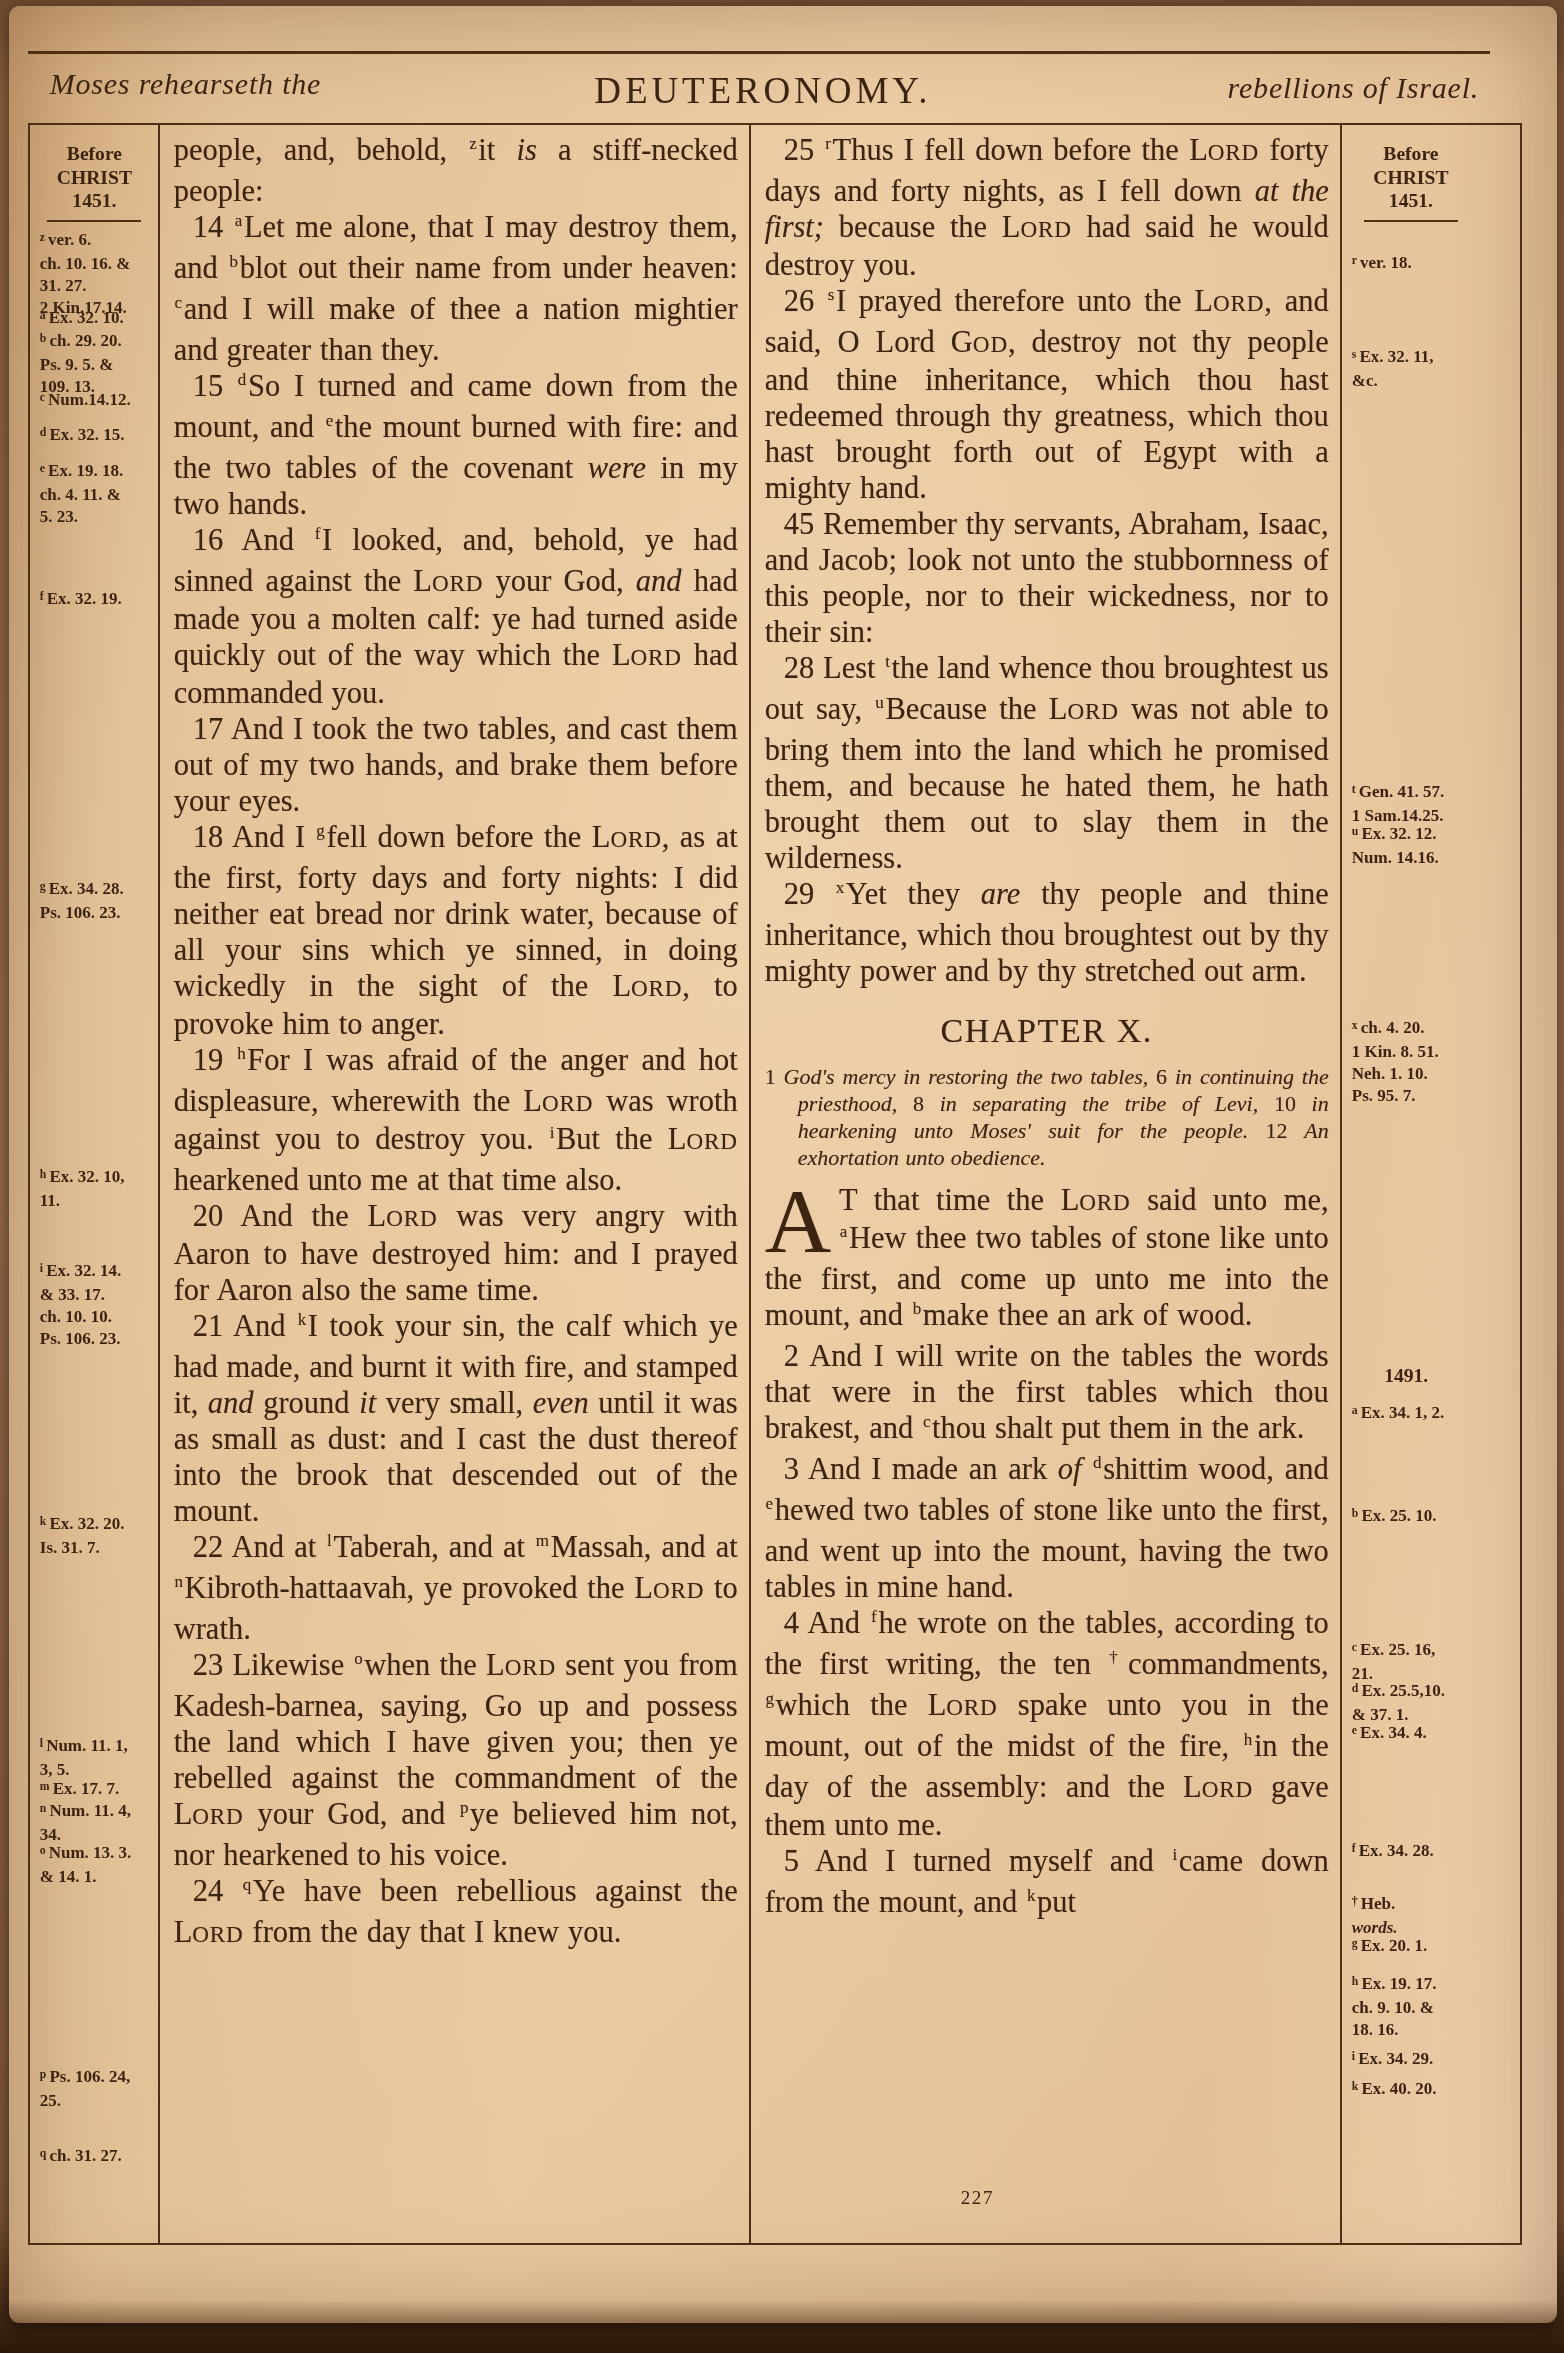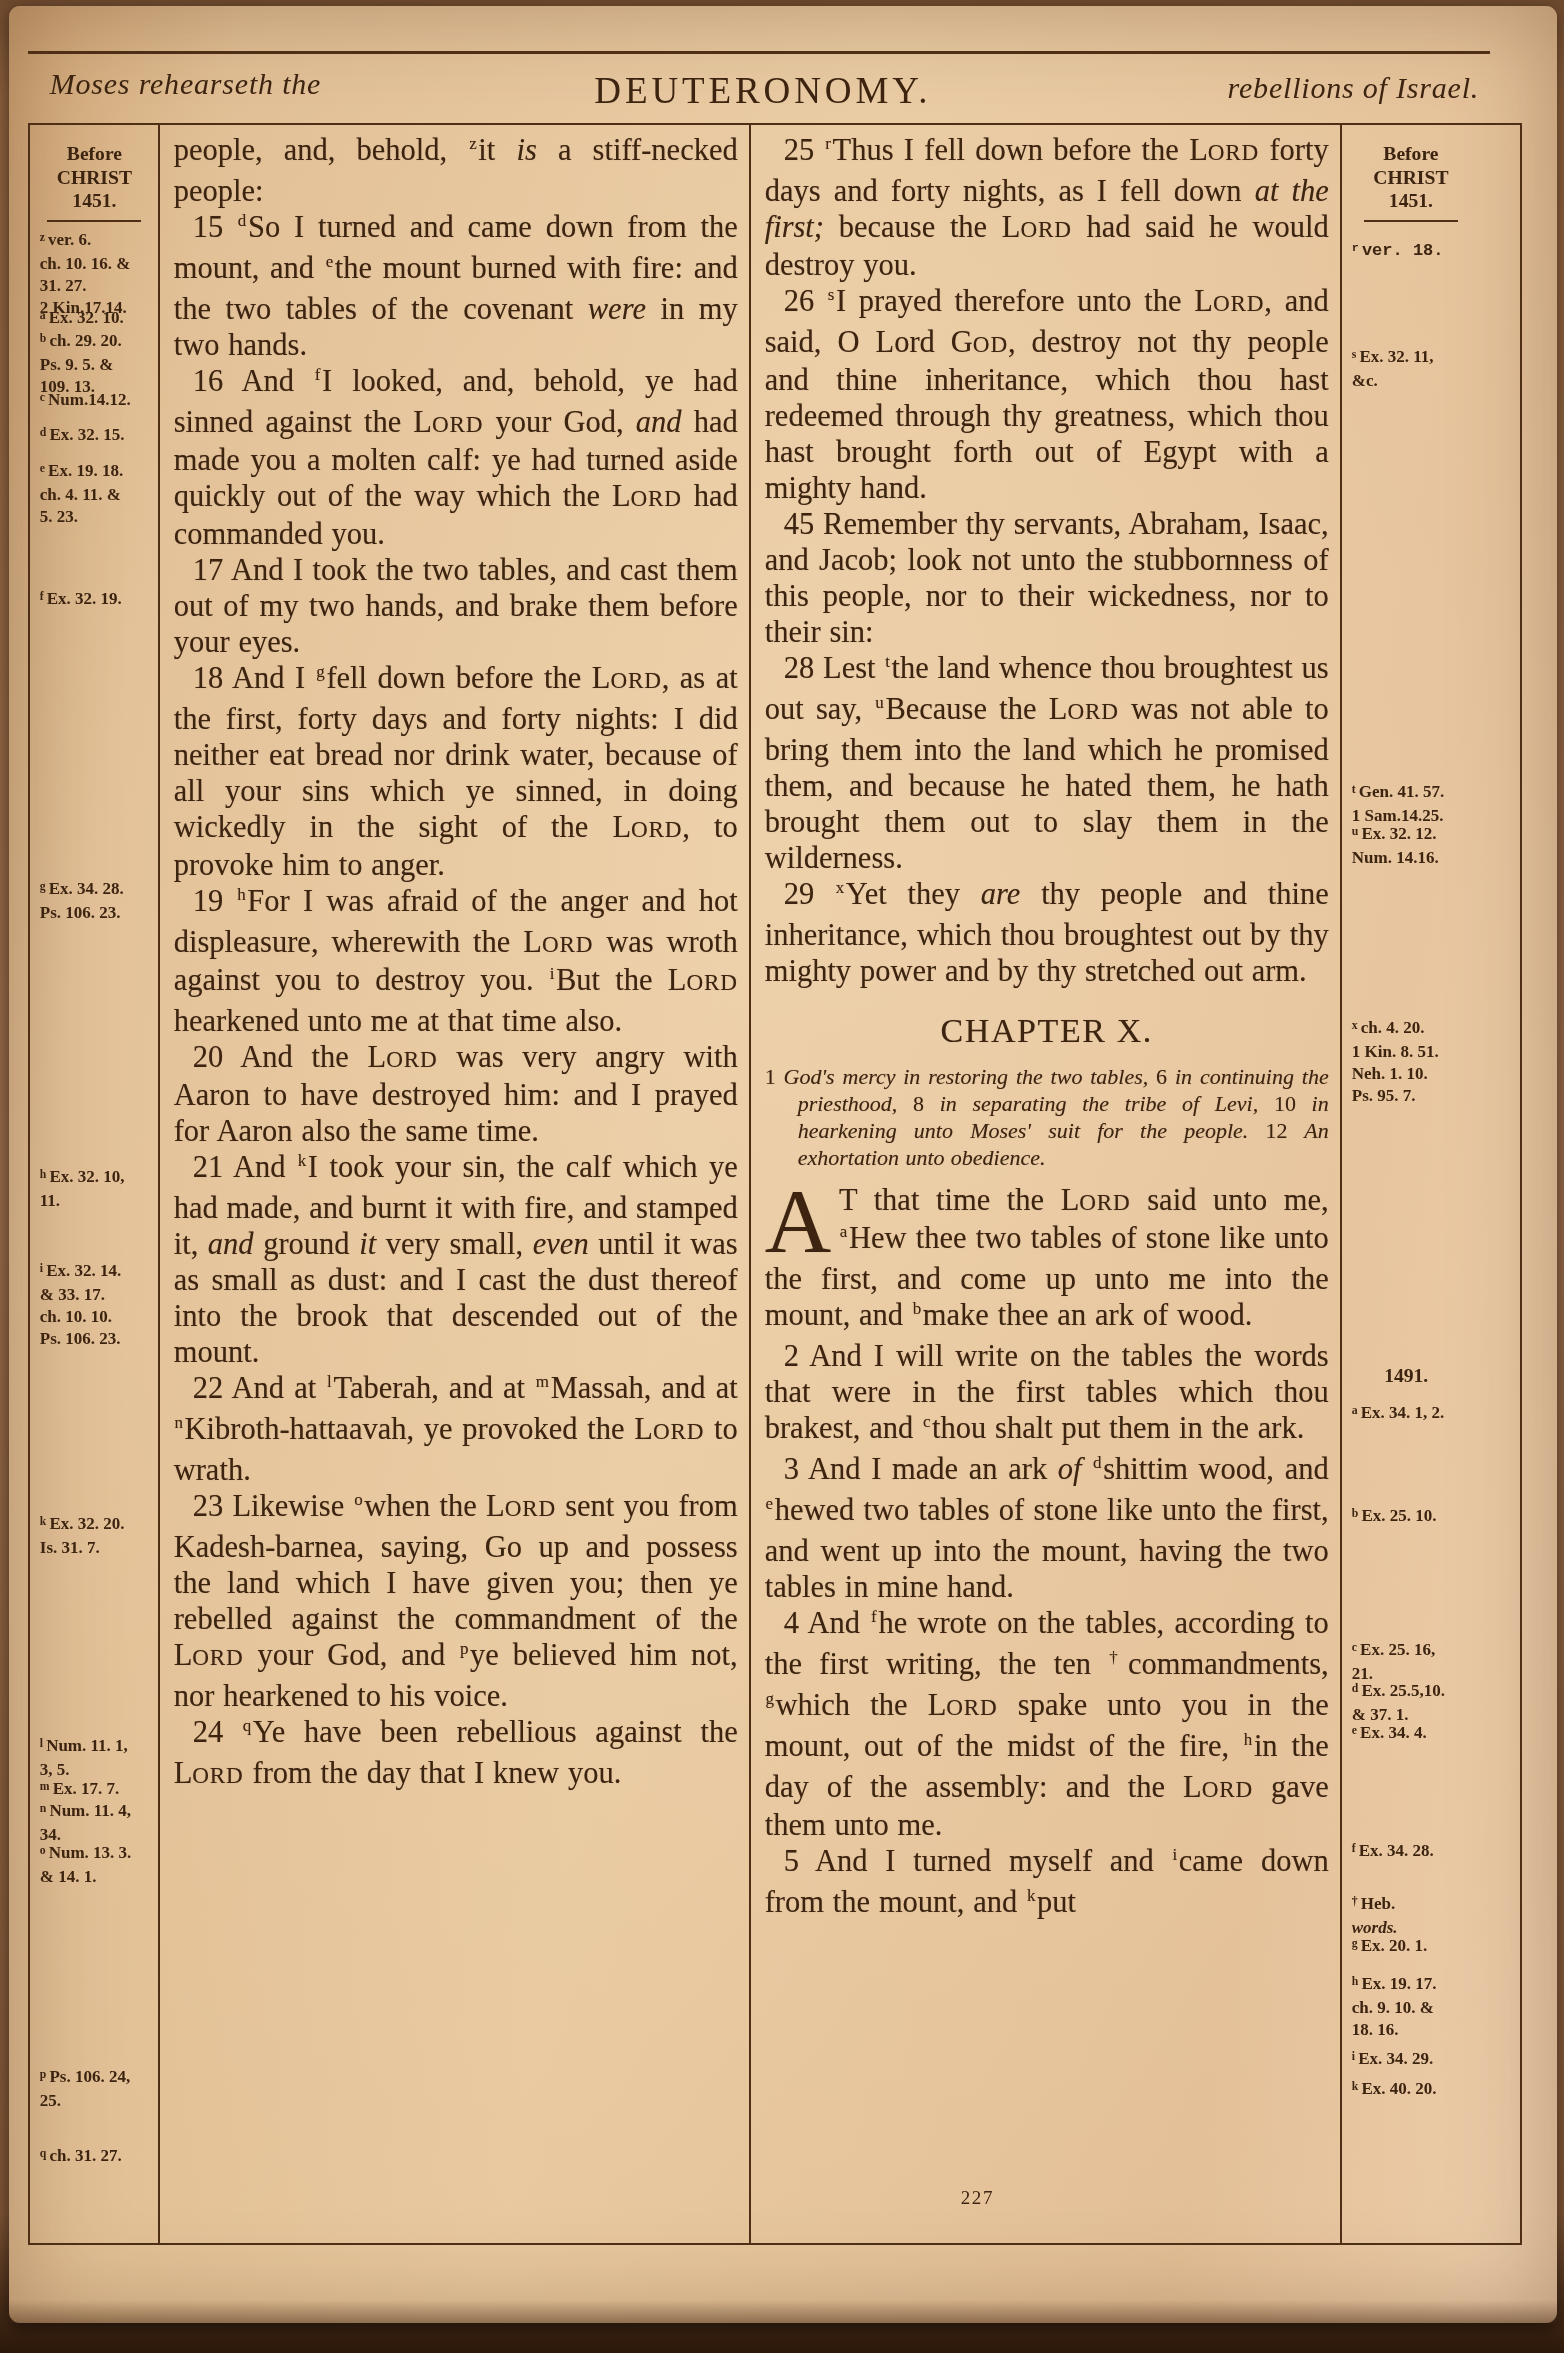--- a/index.html
+++ b/index.html
@@ -101,20 +101,21 @@
           <div class="mnote" style="top: 1610px;"><sup class="mref">l</sup>Num. 11. 1,<br>3, 5.</div>
           <div class="mnote" style="top: 1653px;"><sup class="mref">m</sup>Ex. 17. 7.</div>
           <div class="mnote" style="top: 1675px;"><sup class="mref">n</sup>Num. 11. 4,<br>34.</div>
           <div class="mnote" style="top: 1717px;"><sup class="mref">o</sup>Num. 13. 3.<br>&amp; 14. 1.</div>
           <div class="mnote" style="top: 1941px;"><sup class="mref">p</sup>Ps. 106. 24,<br>25.</div>
           <div class="mnote" style="top: 2020px;"><sup class="mref">q</sup>ch. 31. 27.</div>
         </div>
 
       <div class="tcol" id="col-left">
           <div class="para cont">people, and, behold, <sup class="ref">z</sup>it <em>is</em> a stiff-necked people:</div>
+          <div class="para">14 <sup class="ref">a</sup>Let me alone, that I may destroy them, and <sup class="ref">b</sup>blot out their name from under heaven: <sup class="ref">c</sup>and I will make of thee a nation mightier and greater than they.</div>
           <div class="para">15 <sup class="ref">d</sup>So I turned and came down from the mount, and <sup class="ref">e</sup>the mount burned with fire: and the two tables of the covenant <em>were</em> in my two hands.</div>
           <div class="para">16 And <sup class="ref">f</sup>I looked, and, behold, ye had sinned against the <span class="sc">L<span>ORD</span></span> your God, <em>and</em> had made you a molten calf: ye had turned aside quickly out of the way which the <span class="sc">L<span>ORD</span></span> had commanded you.</div>
           <div class="para">17 And I took the two tables, and cast them out of my two hands, and brake them before your eyes.</div>
           <div class="para">18 And I <sup class="ref">g</sup>fell down before the <span class="sc">L<span>ORD</span></span>, as at the first, forty days and forty nights: I did neither eat bread nor drink water, because of all your sins which ye sinned, in doing wickedly in the sight of the <span class="sc">L<span>ORD</span></span>, to provoke him to anger.</div>
           <div class="para">19 <sup class="ref">h</sup>For I was afraid of the anger and hot displeasure, wherewith the <span class="sc">L<span>ORD</span></span> was wroth against you to destroy you. <sup class="ref">i</sup>But the <span class="sc">L<span>ORD</span></span> hearkened unto me at that time also.</div>
           <div class="para">20 And the <span class="sc">L<span>ORD</span></span> was very angry with Aaron to have destroyed him: and I prayed for Aaron also the same time.</div>
           <div class="para">21 And <sup class="ref">k</sup>I took your sin, the calf which ye had made, and burnt it with fire, and stamped it, <em>and</em> ground <em>it</em> very small, <em>even</em> until it was as small as dust: and I cast the dust thereof into the brook that descended out of the mount.</div>
           <div class="para">22 And at <sup class="ref">l</sup>Taberah, and at <sup class="ref">m</sup>Massah, and at <sup class="ref">n</sup>Kibroth-hattaavah, ye provoked the <span class="sc">L<span>ORD</span></span> to wrath.</div>
           <div class="para">23 Likewise <sup class="ref">o</sup>when the <span class="sc">L<span>ORD</span></span> sent you from Kadesh-barnea, saying, Go up and possess the land which I have given you; then ye rebelled against the commandment of the <span class="sc">L<span>ORD</span></span> your God, and <sup class="ref">p</sup>ye believed him not, nor hearkened to his voice.</div>
           <div class="para">24 <sup class="ref">q</sup>Ye have been rebellious against the <span class="sc">L<span>ORD</span></span> from the day that I knew you.</div>
@@ -132,21 +133,21 @@
           <div class="para">2 And I will write on the tables the words that were in the first tables which thou brakest, and <sup class="ref">c</sup>thou shalt put them in the ark.</div>
           <div class="para">3 And I made an ark <em>of</em> <sup class="ref">d</sup>shittim wood, and <sup class="ref">e</sup>hewed two tables of stone like unto the first, and went up into the mount, having the two tables in mine hand.</div>
           <div class="para">4 And <sup class="ref">f</sup>he wrote on the tables, according to the first writing, the ten <sup class="ref">†</sup>commandments, <sup class="ref">g</sup>which the <span class="sc">L<span>ORD</span></span> spake unto you in the mount, out of the midst of the fire, <sup class="ref">h</sup>in the day of the assembly: and the <span class="sc">L<span>ORD</span></span> gave them unto me.</div>
           <div class="para">5 And I turned myself and <sup class="ref">i</sup>came down from the mount, and <sup class="ref">k</sup>put</div>
         </div>
 
       <div class="mcol rightm" id="margin-right">
         <div class="bc-head">Before
 CHRIST
 1451.</div>
-      <div class="mnote" style="top: 115px; font-family: Liberation Mono, monospace;"><sup class="mref">r</sup>ver. 18.</div>
+      <div class="mnote" style="top: 127px;"><sup class="mref">r</sup>ver. 18.</div>
           <div class="mnote" style="top: 221px;"><sup class="mref">s</sup>Ex. 32. 11,<br>&amp;c.</div>
           <div class="mnote" style="top: 656px;"><sup class="mref">t</sup>Gen. 41. 57.<br>1 Sam.14.25.</div>
           <div class="mnote" style="top: 698px;"><sup class="mref">u</sup>Ex. 32. 12.<br>Num. 14.16.</div>
           <div class="mnote" style="top: 892px;"><sup class="mref">x</sup>ch. 4. 20.<br>1 Kin. 8. 51.<br>Neh. 1. 10.<br>Ps. 95. 7.</div>
           <div class="mdate" style="top: 1240px;">1491.</div>
           <div class="mnote" style="top: 1277px;"><sup class="mref">a</sup>Ex. 34. 1, 2.</div>
           <div class="mnote" style="top: 1380px;"><sup class="mref">b</sup>Ex. 25. 10.</div>
           <div class="mnote" style="top: 1514px;"><sup class="mref">c</sup>Ex. 25. 16,<br>21.</div>
           <div class="mnote" style="top: 1555px;"><sup class="mref">d</sup>Ex. 25.5,10.<br>&amp; 37. 1.</div>
           <div class="mnote" style="top: 1597px;"><sup class="mref">e</sup>Ex. 34. 4.</div>

